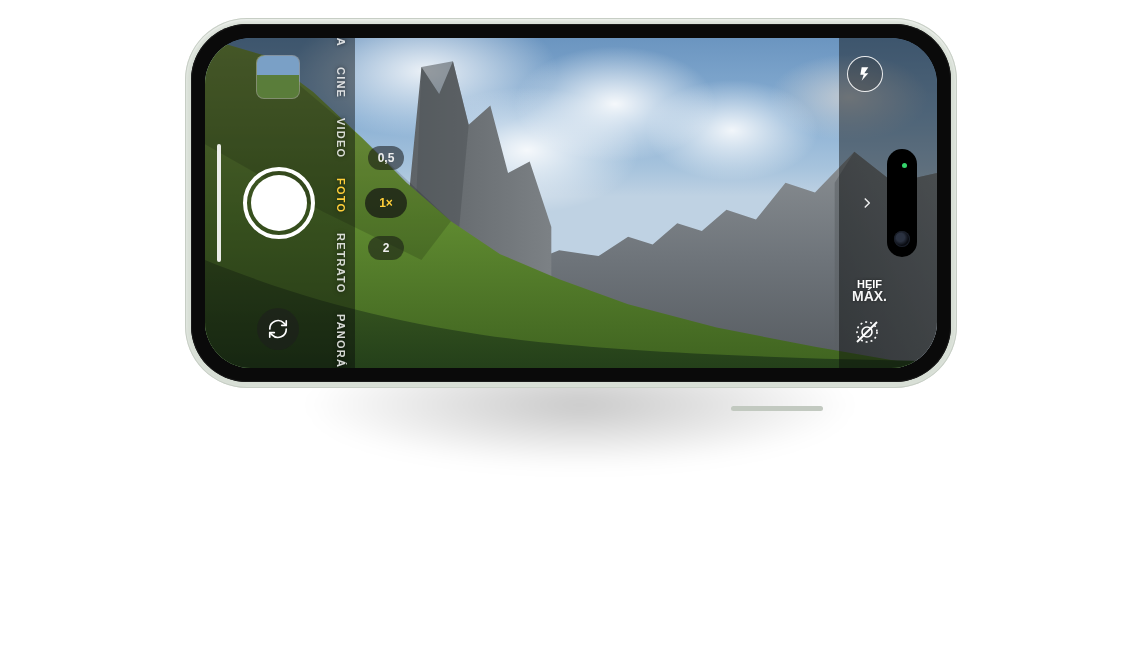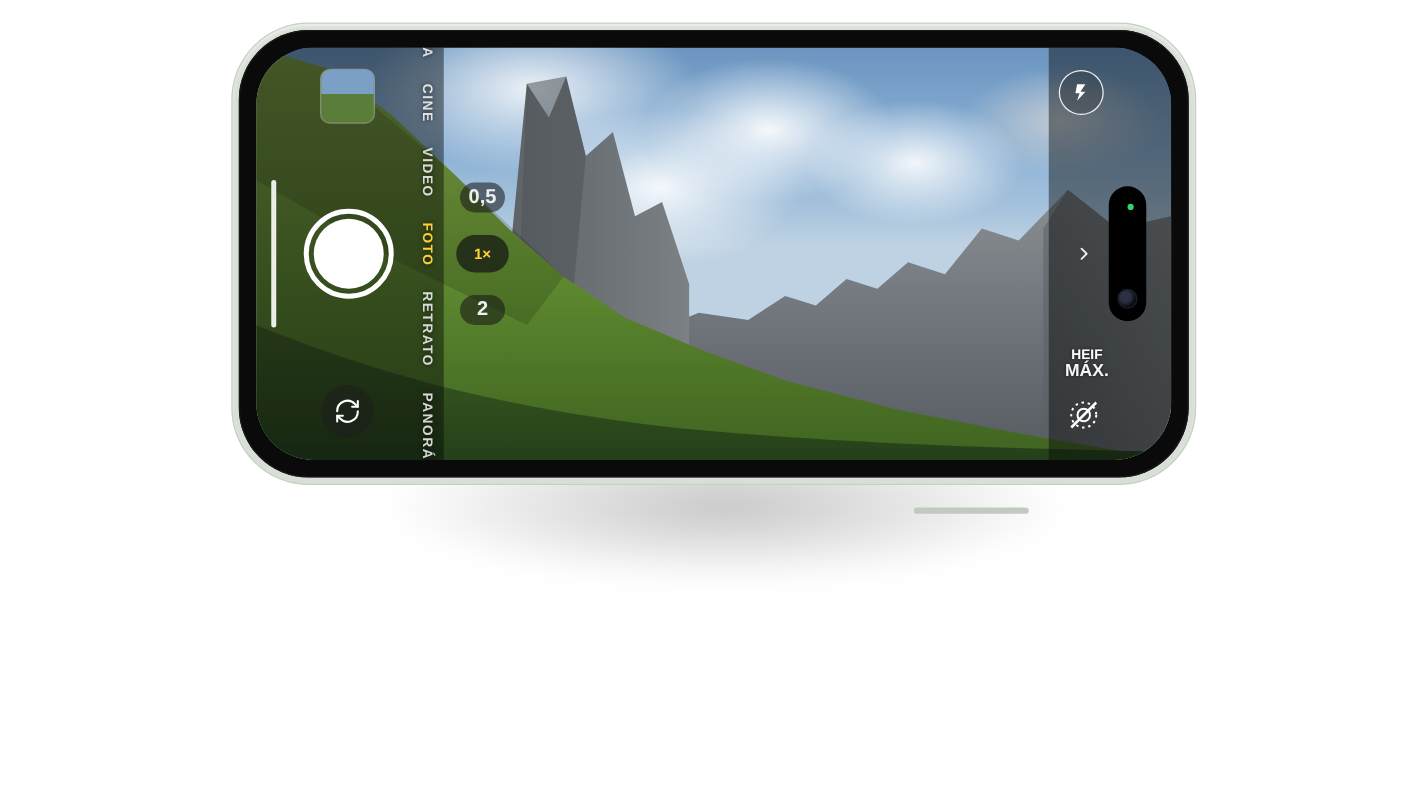--- a/index.html
+++ b/index.html
@@ -175,21 +175,21 @@
   .zoom-col {
     position:absolute; left:160px; top:50%;
     transform:translateY(-50%);
     display:flex; flex-direction:column; gap:18px; align-items:center;
   }
   .zoom {
     min-width:24px; height:24px; padding:0 6px;
     border-radius:14px;
     background:rgba(20,20,20,.55);
     display:flex; align-items:center; justify-content:center;
-    font-size:16px; font-weight:700; color:#eee;
+    font-size:12px; font-weight:700; color:#eee;
   }
   .zoom.active {
     height:30px; min-width:30px; border-radius:16px;
     background:rgba(18,18,18,.7);
     color:#ffcf3a; font-size:12px;
   }
 
   
   .flash {
     position:absolute; right:54px; top:18px;

